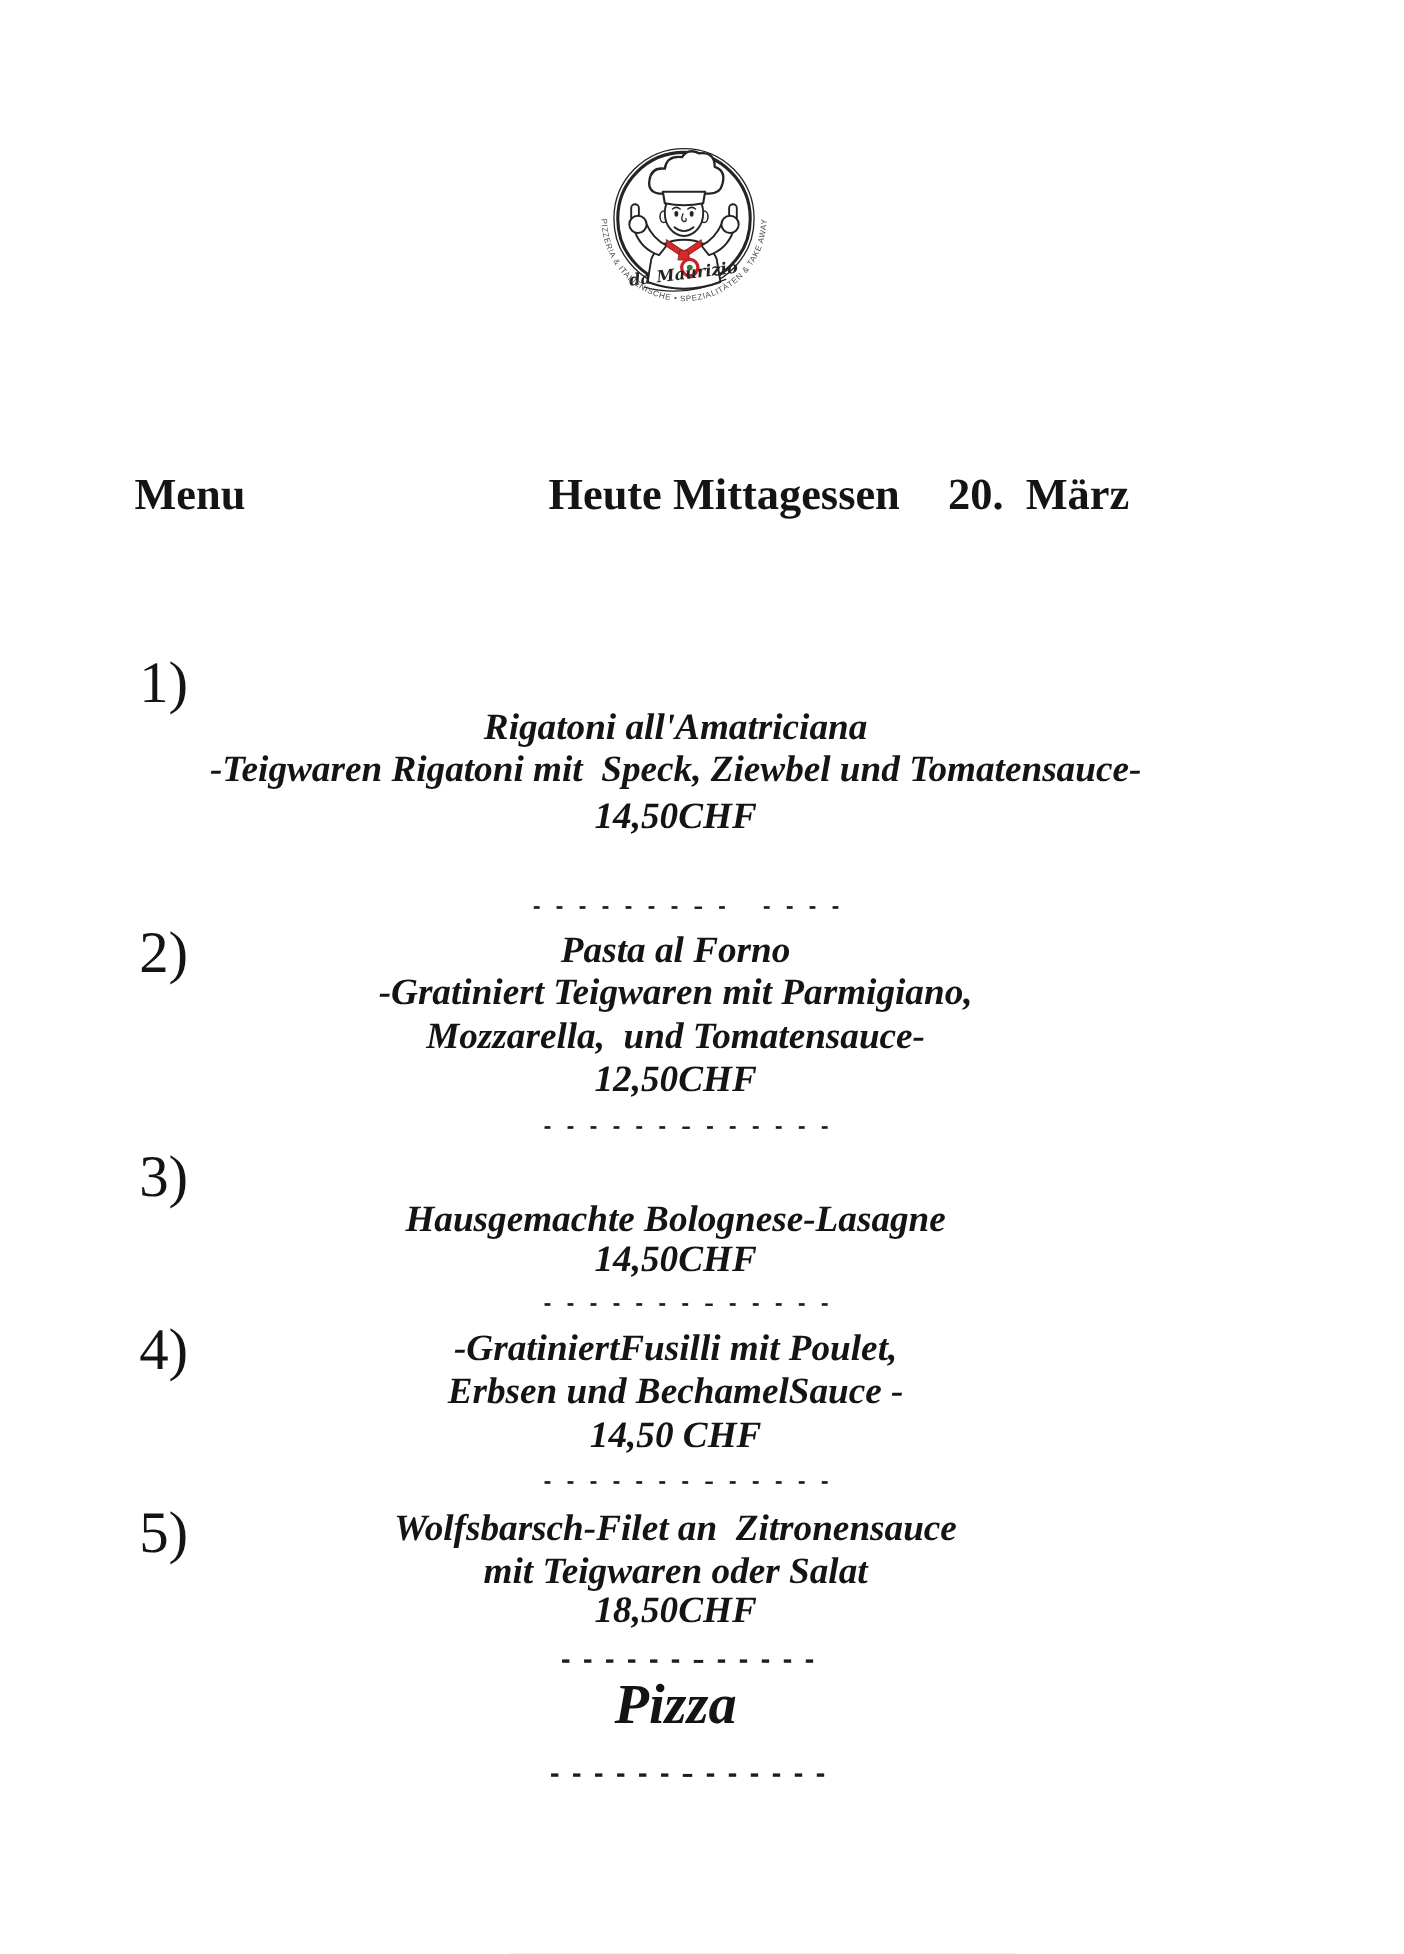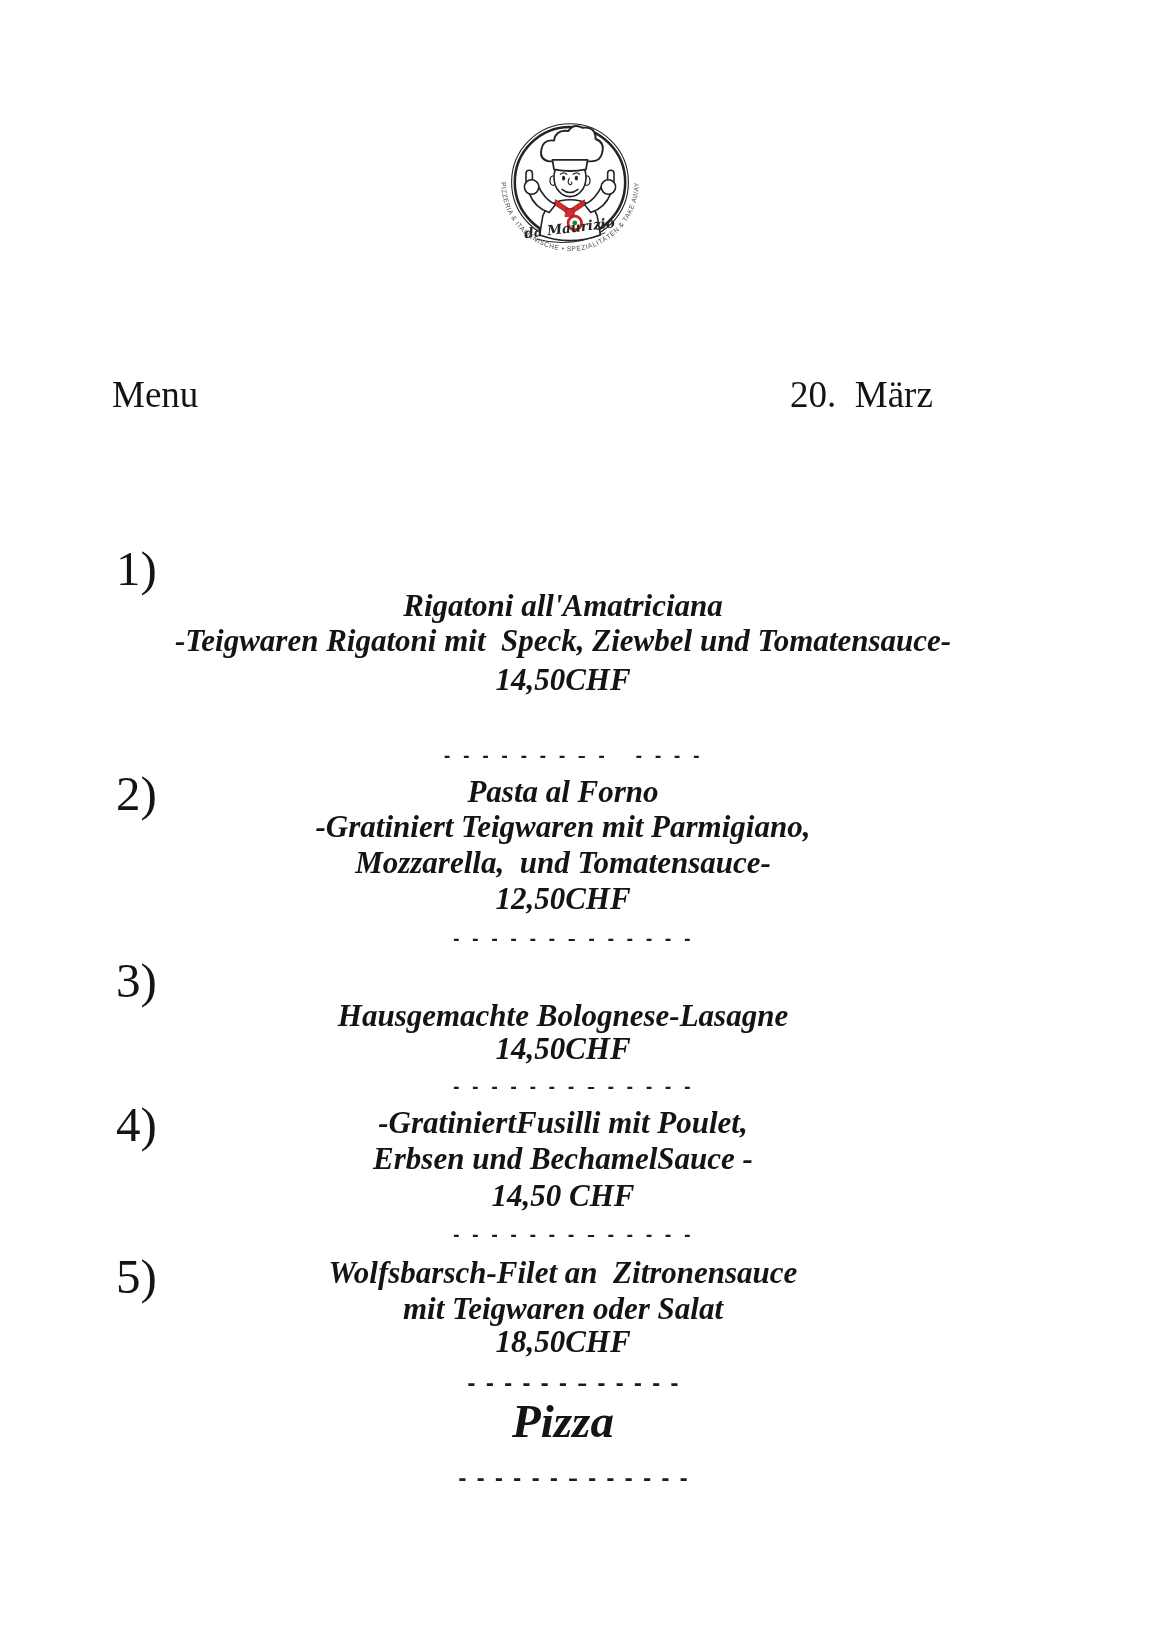--- a/index.html
+++ b/index.html
@@ -9,22 +9,22 @@
     margin:0 auto;
     background:#ffffff;
     color:#141414;
     font-family:"Liberation Serif", serif;
     overflow:hidden;
   }
   
   .logo { position:absolute; left:490px; top:110px; width:160px; height:162px; }
   
   .h {
-    position:absolute; top:375px;
-    font-weight:normal; font-size:37px; line-height:1.1;
+    position:absolute; top:393px;
+    font-weight:bold; font-size:37px; line-height:1.1;
     white-space:pre;
   }
   
   .num {
     position:absolute; left:116px;
     font-size:49px; line-height:1; font-weight:400;
   }
   
   .line {
     position:absolute; left:-22px; width:1170px;
@@ -103,20 +103,21 @@
 
     <text x="100" y="153" text-anchor="middle" transform="rotate(-7 100 153)" font-family="DejaVu Serif, serif" font-style="italic" font-weight="bold" font-size="17" fill="#242424">da Maurizio</text>
     <path d="M58 161 Q100 173 144 153" stroke="#242424" stroke-width="1.3" fill="none"></path>
 
     <text font-family="Liberation Sans, sans-serif" font-size="8.4" letter-spacing="0.7" fill="#4c4c4c">
       <textPath href="#arc" startOffset="50%" text-anchor="middle">PIZZERIA &amp; ITALIENISCHE • SPEZIALITÄTEN &amp; TAKE AWAY</textPath>
     </text>
   </svg>
 
   <span class="h" style="left:112px">Menu</span>
+  <span class="h" style="left:457px">Heute Mittagessen</span>
   <span class="h" style="left:790px">20.  März</span>
 
   <div class="num" style="top:544px">1)</div>
   <div class="line" style="top:589px">Rigatoni all'Amatriciana</div>
   <div class="line" style="top:624px">-Teigwaren Rigatoni mit  Speck, Ziewbel und Tomatensauce-</div>
   <div class="line" style="top:663px">14,50CHF</div>
   <div class="sep" style="top:748px">-------–- ----</div>
 
   <div class="num" style="top:769px">2)</div>
   <div class="line" style="top:775px">Pasta al Forno</div>

